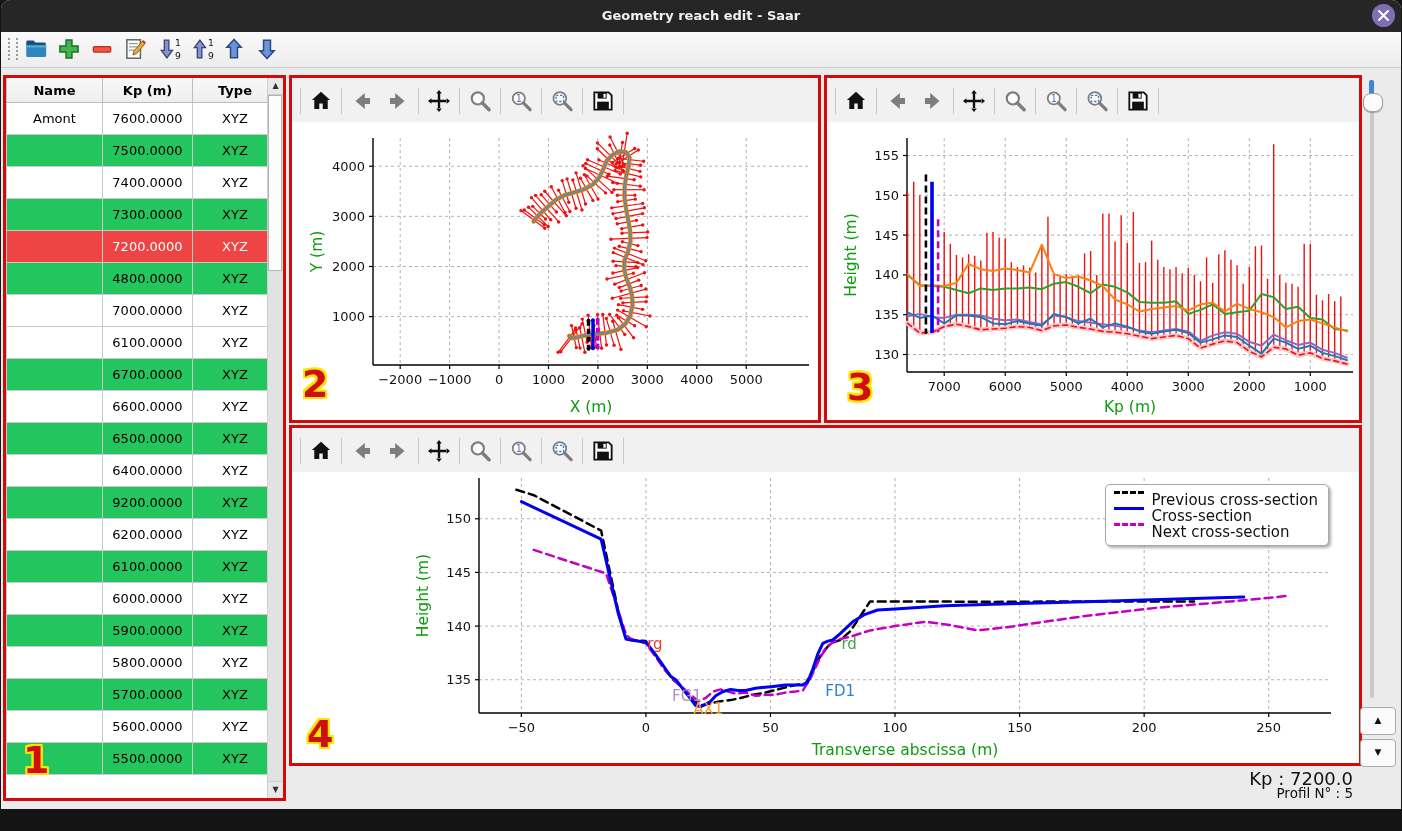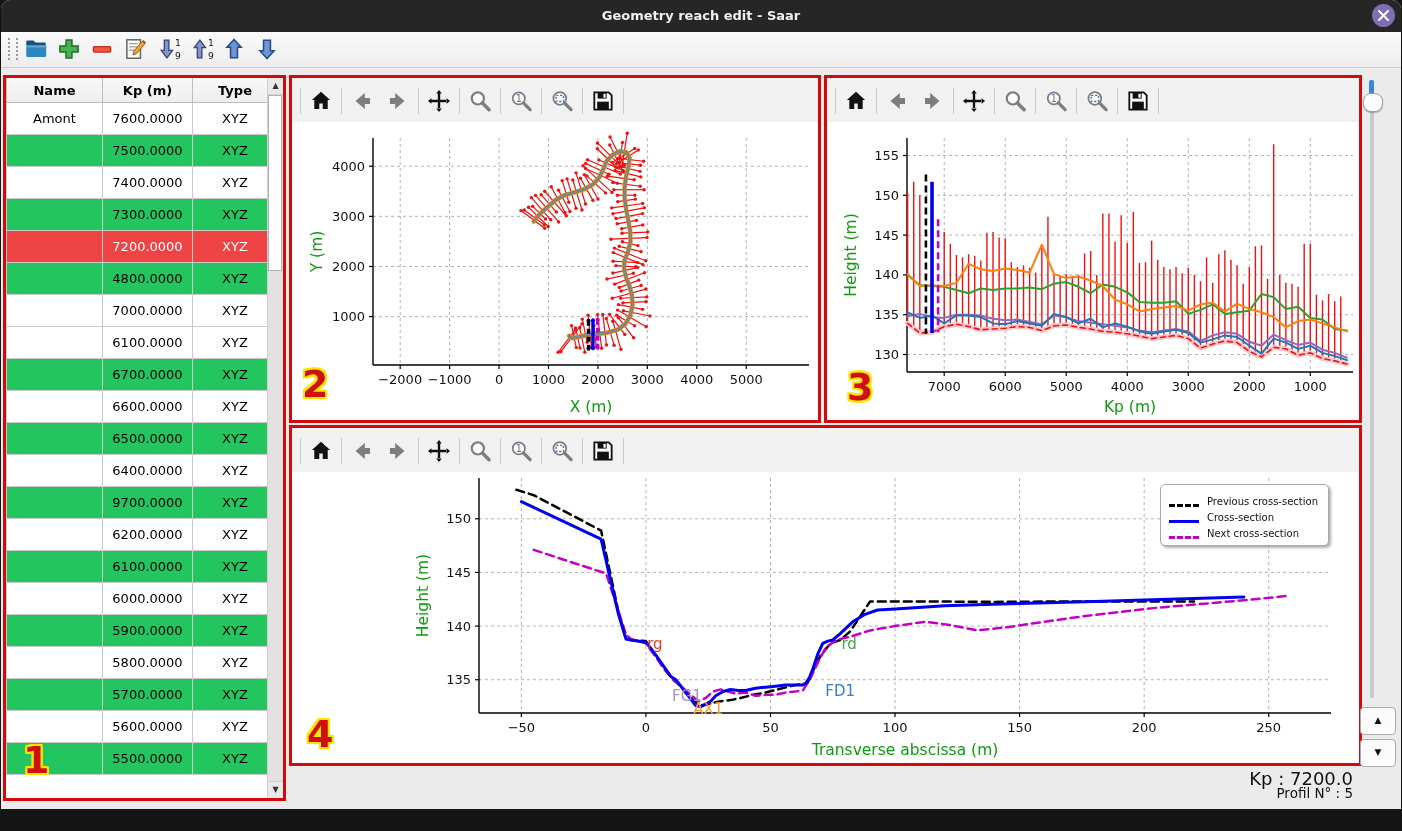--- a/index.html
+++ b/index.html
@@ -35,21 +35,21 @@
   .sb-btn{position:absolute;left:0;width:15px;height:16px;background:#e8e8e8;color:#333;font-size:8px;text-align:center;line-height:16px;cursor:pointer;}
   #sb-up{top:0;border-bottom:1px solid #cfcfcf;}
   #sb-down{bottom:0;border-top:1px solid #cfcfcf;}
   #sb-thumb{position:absolute;left:0px;top:17px;width:14px;height:176px;background:#fdfdfd;border:1px solid #b3b3b3;box-sizing:border-box;cursor:pointer;}
   
   .plabel{position:absolute;font-size:38px;font-weight:bold;color:#cf1010;z-index:50;
     text-shadow:-2px -2px 0 #ffe400,2px -2px 0 #ffe400,-2px 2px 0 #ffe400,2px 2px 0 #ffe400,-2px 0 0 #ffe400,2px 0 0 #ffe400,0 -2px 0 #ffe400,0 2px 0 #ffe400;}
   
   #legend{position:absolute;right:30px;top:12px;background:#fff;border:1px solid #a8a8a8;border-radius:5px;
     box-shadow:2px 2px 3px rgba(120,120,120,.6);padding:6px 10px 6px 8px;z-index:5;}
-  .leg-item{display:flex;align-items:flex-end;height:16px;font-size:10px;color:#111;}
+  .leg-item{display:flex;align-items:flex-start;height:16px;font-size:15px;color:#111;}
   .leg-swatch{display:inline-block;width:30px;margin-right:8px;}
   
   #pslider-track{position:absolute;left:1369px;top:80px;width:4px;height:618px;background:#c9c9c9;border-radius:2px;}
   #pslider-fill{position:absolute;left:1368px;top:80px;width:5px;height:17px;background:#3987d6;border-radius:2px;}
   #pslider-handle{position:absolute;left:1362px;top:93px;width:18px;height:17px;background:#fdfdfd;border:1px solid #9f9f9f;border-radius:8px;box-shadow:0 1px 1px rgba(0,0,0,.25);cursor:pointer;}
   .spinbtn{position:absolute;left:1359px;width:34px;height:26px;background:#fbfbfb;border:1px solid #ababab;border-radius:4px;font-size:9px;color:#111;text-align:center;line-height:24px;cursor:pointer;}
   #spin-up{top:707px;}
   #spin-down{top:739px;}
   
   #status-kp{position:absolute;right:48px;top:768px;font-size:18px;color:#111;text-align:right;}
@@ -175,21 +175,21 @@
               <td>6500.0000</td>
               <td>XYZ</td>
             </tr>
             <tr class="even">
               <td></td>
               <td>6400.0000</td>
               <td>XYZ</td>
             </tr>
             <tr class="odd">
               <td></td>
-              <td>9700.0000</td>
+              <td>9200.0000</td>
               <td>XYZ</td>
             </tr>
             <tr class="even">
               <td></td>
               <td>6200.0000</td>
               <td>XYZ</td>
             </tr>
             <tr class="odd">
               <td></td>
               <td>6100.0000</td>

